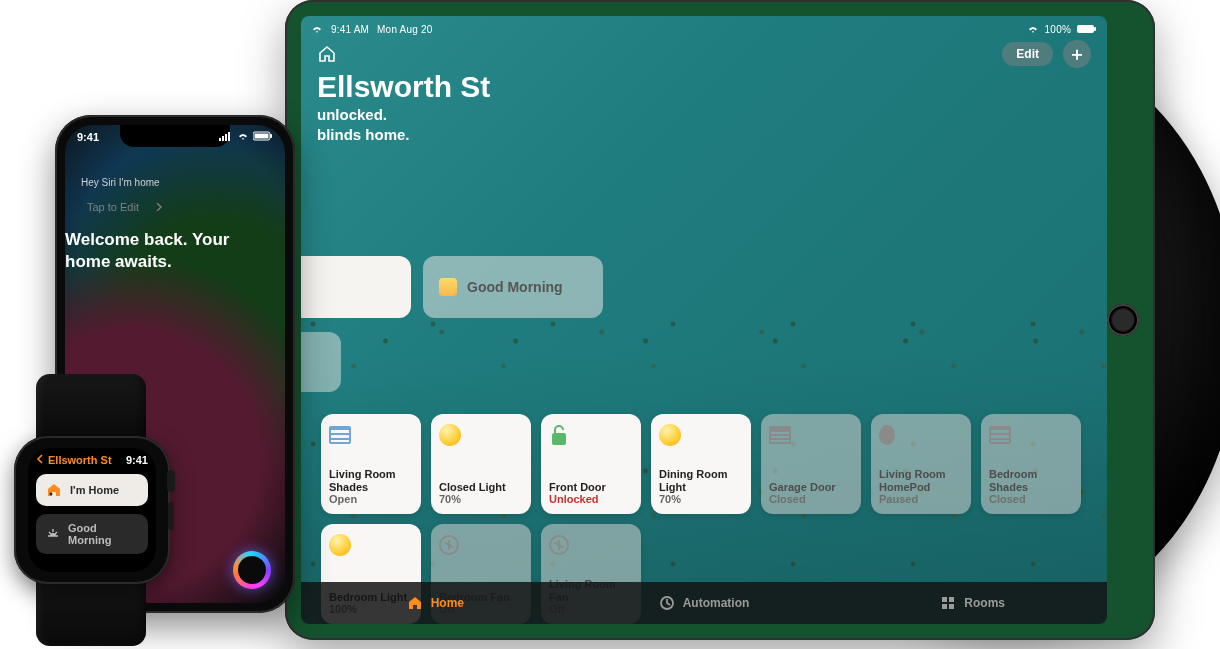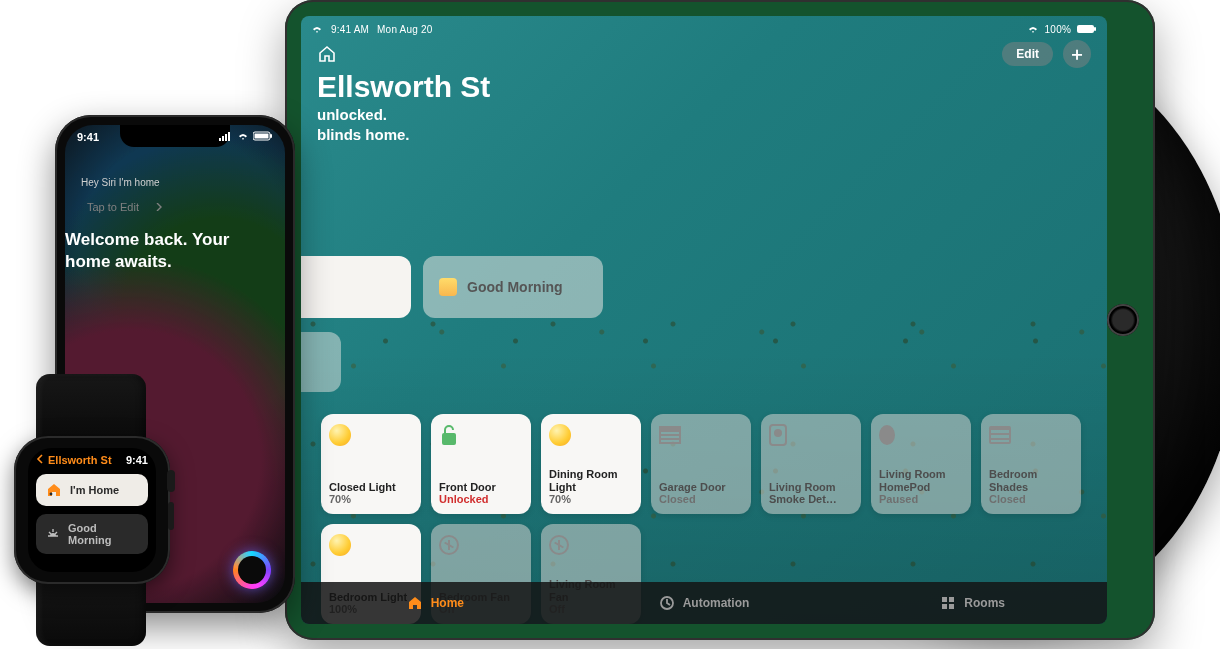--- a/index.html
+++ b/index.html
@@ -239,20 +239,27 @@
       <div class="scene-card scene-b">
         <span class="sun-ic"></span>
         <span>Good Morning</span>
       </div>
     </div>
     <div class="scene-c"></div>
 
     <div class="tiles" id="tiles">
         <div class="tile">
           <div class="t-icon">
+            <span class="shade-ic"></span>
+          </div>
+          <div class="t-name">Living Room Shades</div>
+          <div class="t-state">Open</div>
+        </div>
+        <div class="tile">
+          <div class="t-icon">
             <span class="bulb"></span>
           </div>
           <div class="t-name">Closed Light</div>
           <div class="t-state">70%</div>
         </div>
         <div class="tile">
           <div class="t-icon">
             <span class="lock-ic">
               <svg width="20" height="24" viewBox="0 0 20 24">
                 <rect x="3" y="10" width="14" height="12" rx="2" fill="#58b96b"></rect>
@@ -269,27 +276,20 @@
           </div>
           <div class="t-name">Dining Room Light</div>
           <div class="t-state">70%</div>
         </div>
         <div class="tile dim">
           <div class="t-icon">
             <span class="garage-ic"></span>
           </div>
           <div class="t-name">Garage Door</div>
           <div class="t-state">Closed</div>
-        </div>
-        <div class="tile dim">
-          <div class="t-icon">
-            <span class="sensor-ic"></span>
-          </div>
-          <div class="t-name">Living Room Smoke Det…</div>
-          <div class="t-state"></div>
         </div>
         <div class="tile dim">
           <div class="t-icon">
             <span class="pod-ic"></span>
           </div>
           <div class="t-name">Living Room HomePod</div>
           <div class="t-state">Paused</div>
         </div>
         <div class="tile dim">
           <div class="t-icon">

